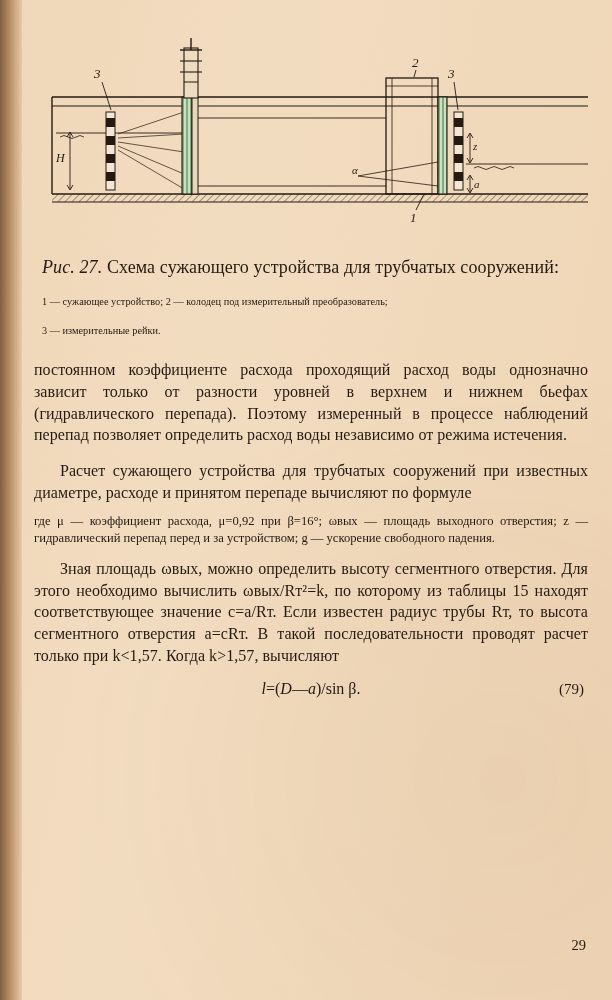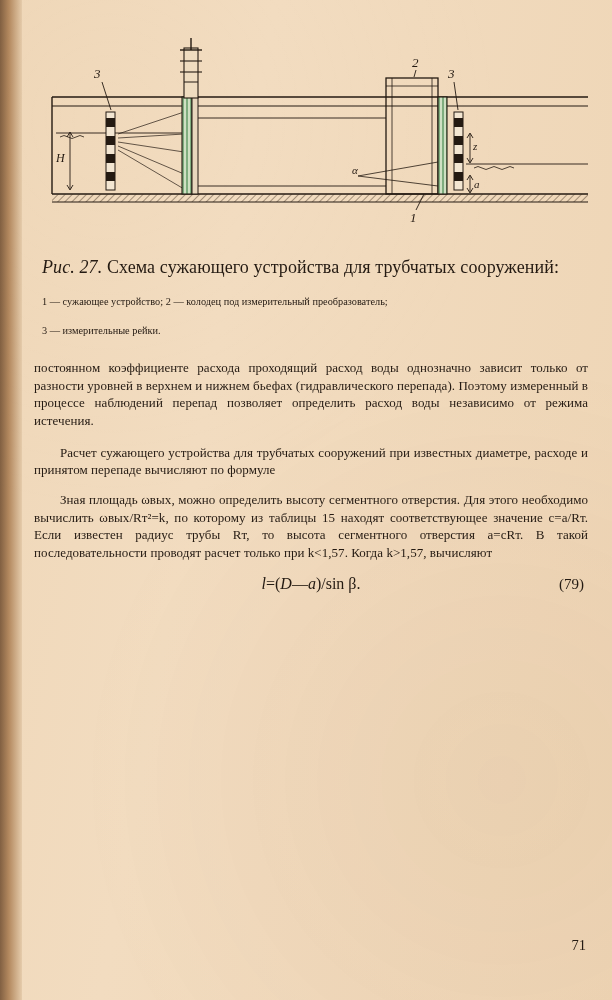--- a/index.html
+++ b/index.html
@@ -56,21 +56,21 @@
     font-size: 10.3px;
     line-height: 1.3;
     margin-top: 16px;
     letter-spacing: 0;
   }
   .it { font-style: italic; }
 
   
   .body-text {
     margin-top: 22px;
-    font-size: 13px;
+    font-size: 16px;
     line-height: 1.355;
     text-align: justify;
     letter-spacing: .05px;
   }
   .body-text p { margin: 0; }
   .body-text p.ind { text-indent: 26px; }
   .body-text p + p { margin-top: 14px; }
 
   .small-note {
     font-size: 12.6px;
@@ -239,31 +239,32 @@
       <div class="legend">1 — сужающее устройство;  2 — колодец под измерительный преобразователь;</div>
       <div class="legend">3 — измерительные рейки.</div>
     </div>
 
     <div class="body-text">
       <p>постоянном коэффициенте расхода проходящий расход воды однозначно зависит только от разности уровней в верхнем и нижнем бьефах (гидравлического перепада). Поэтому измеренный в процессе наблюдений перепад позволяет определить расход воды независимо от режима истечения.</p>
       <p class="ind">Расчет сужающего устройства для трубчатых сооружений при известных диаметре, расходе и принятом перепаде вычисляют по формуле</p>
     </div>
 
 
+    <div class="small-note">где  μ — коэффициент расхода,  μ=0,92 при β=16°;  ωвых — площадь выходного отверстия;  z — гидравлический перепад перед и за устройством;  g — ускорение свободного падения.</div>
 
     <div class="body-text para-block">
       <p class="ind">Зная площадь ωвых, можно определить высоту сегментного отверстия. Для этого необходимо вычислить ωвых/Rт²=k, по которому из таблицы 15 находят соответствующее значение c=a/Rт. Если известен радиус трубы Rт, то высота сегментного отверстия a=cRт. В такой последовательности проводят расчет только при k&lt;1,57. Когда k&gt;1,57, вычисляют</p>
     </div>
 
 
 
     <div class="formula-row">
       <div class="formula">
         <span class="num">l</span>=(<span class="num">D</span>—<span class="num">a</span>)/sin β.
       </div>
       <div class="fnum">(79)</div>
     </div>
 
   </div>
 
-  <div class="page-num">71</div>
+  <div class="page-num">29</div>
   <div class="grain"></div>
 </div>
 
 </body></html>

